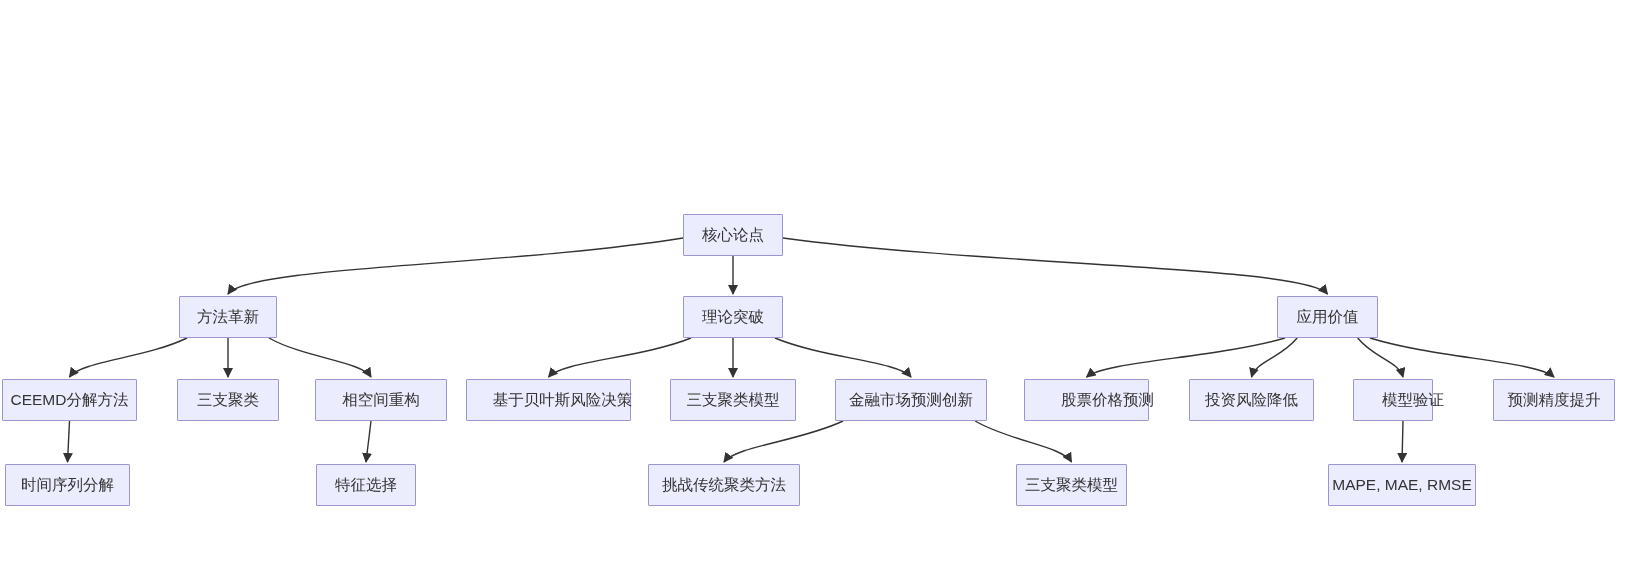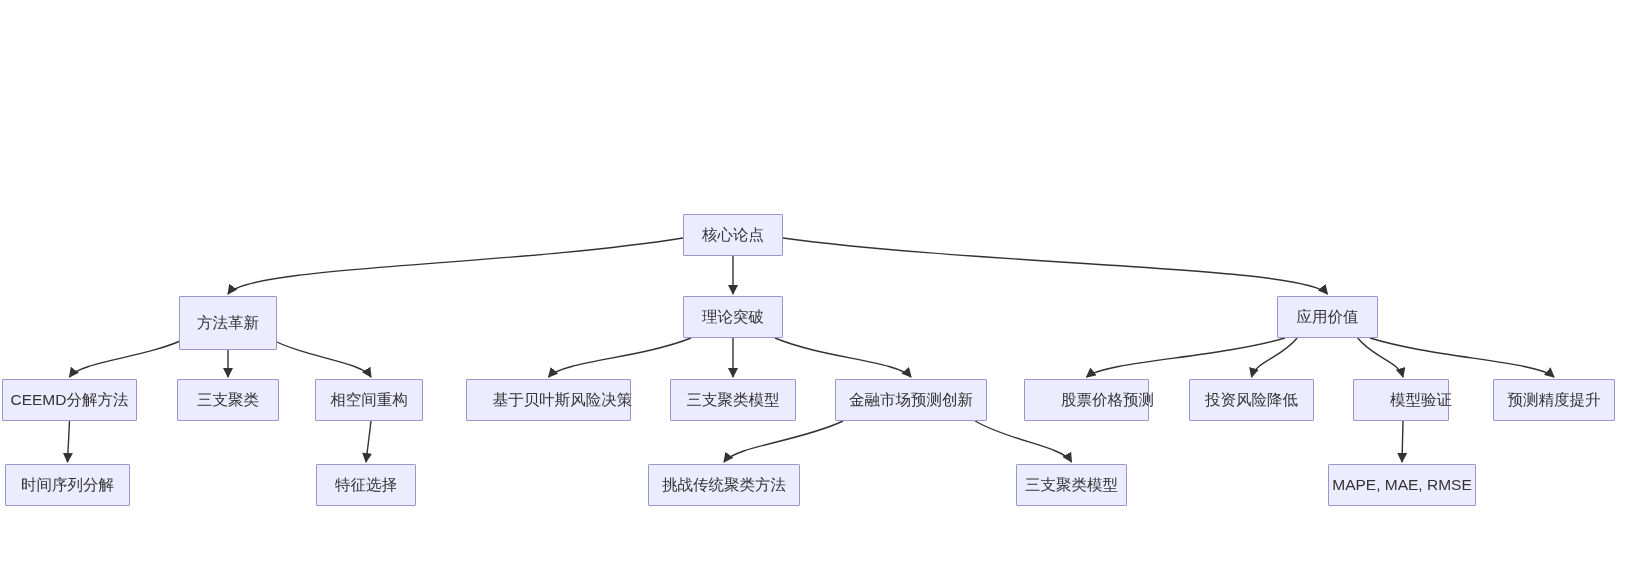--- a/index.html
+++ b/index.html
@@ -51,32 +51,32 @@
         <path d="M1370,338 C1434.4,358 1535.6,361 1554,377" class="edge" marker-end="url(#arrowhead)"></path>
         <path d="M843,421 C801.35,441 735.9,446 724,462" class="edge" marker-end="url(#arrowhead)"></path>
         <path d="M975.2,421 C1008.905,441 1061.87,446 1071.5,462" class="edge" marker-end="url(#arrowhead)"></path>
         <path d="M69.5,421 L67.5,462" class="edge" marker-end="url(#arrowhead)"></path>
         <path d="M371,421 L366,462" class="edge" marker-end="url(#arrowhead)"></path>
         <path d="M1403,421 L1402,462" class="edge" marker-end="url(#arrowhead)"></path>
       </g>
   </svg>
   <div id="nodes">
       <div class="node" style="left: 683px; top: 214px; width: 100px; height: 42px;">核心论点</div>
-      <div class="node" style="left: 179px; top: 296px; width: 98px; height: 54px;">方法革新</div>
+      <div class="node" style="left: 179px; top: 296px; width: 98px; height: 42px;">方法革新</div>
       <div class="node" style="left: 683px; top: 296px; width: 100px; height: 42px;">理论突破</div>
       <div class="node" style="left: 1277px; top: 296px; width: 101px; height: 42px;">应用价值</div>
       <div class="node" style="left: 2px; top: 379px; width: 135px; height: 42px;">CEEMD分解方法</div>
       <div class="node" style="left: 177px; top: 379px; width: 102px; height: 42px;">三支聚类</div>
-      <div class="node" style="left: 315px; top: 379px; width: 108px; height: 42px;">相空间重构</div>
+      <div class="node" style="left: 315px; top: 379px; width: 132px; height: 42px;">相空间重构</div>
       <div class="node" style="left: 466px; top: 379px; width: 165px; height: 42px; padding-left: 28px;">基于贝叶斯风险决策</div>
       <div class="node" style="left: 670px; top: 379px; width: 126px; height: 42px;">三支聚类模型</div>
       <div class="node" style="left: 835px; top: 379px; width: 152px; height: 42px;">金融市场预测创新</div>
       <div class="node" style="left: 1024px; top: 379px; width: 125px; height: 42px; padding-left: 42px;">股票价格预测</div>
       <div class="node" style="left: 1189px; top: 379px; width: 125px; height: 42px;">投资风险降低</div>
-      <div class="node" style="left: 1353px; top: 379px; width: 96px; height: 42px; padding-left: 40px;">模型验证</div>
+      <div class="node" style="left: 1353px; top: 379px; width: 80px; height: 42px; padding-left: 40px;">模型验证</div>
       <div class="node" style="left: 1493px; top: 379px; width: 122px; height: 42px;">预测精度提升</div>
       <div class="node" style="left: 5px; top: 464px; width: 125px; height: 42px;">时间序列分解</div>
       <div class="node" style="left: 316px; top: 464px; width: 100px; height: 42px;">特征选择</div>
       <div class="node" style="left: 648px; top: 464px; width: 152px; height: 42px;">挑战传统聚类方法</div>
       <div class="node" style="left: 1016px; top: 464px; width: 111px; height: 42px;">三支聚类模型</div>
       <div class="node" style="left: 1328px; top: 464px; width: 148px; height: 42px;">MAPE, MAE, RMSE</div>
     </div>
 </div>
 
 </body></html>

